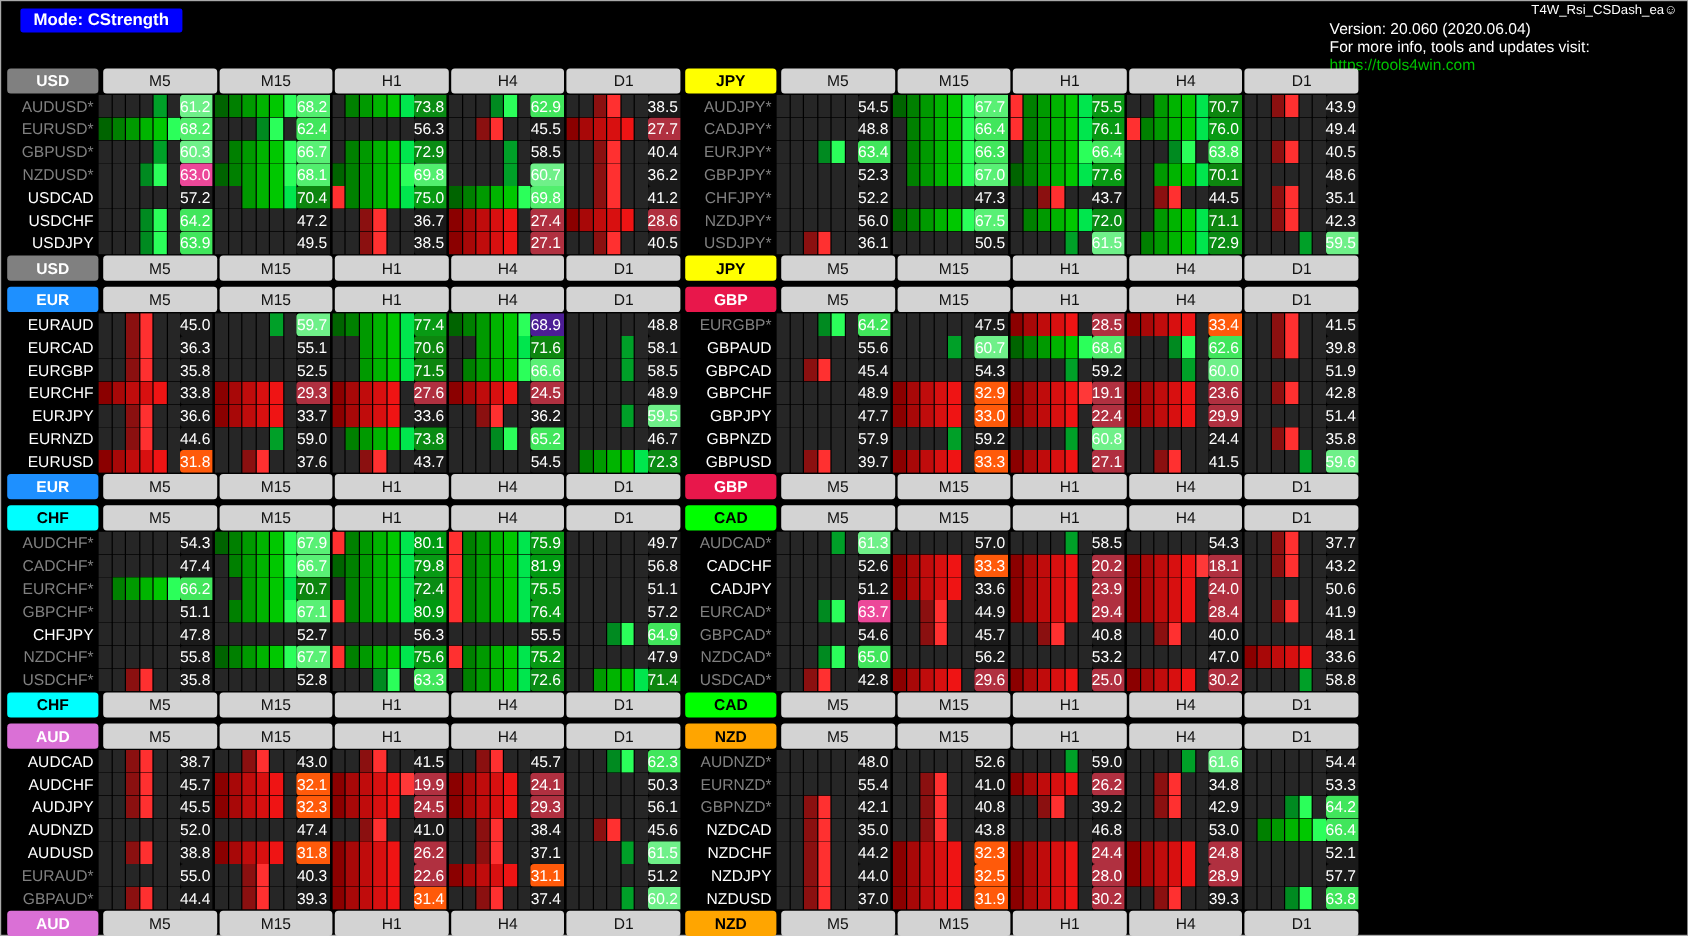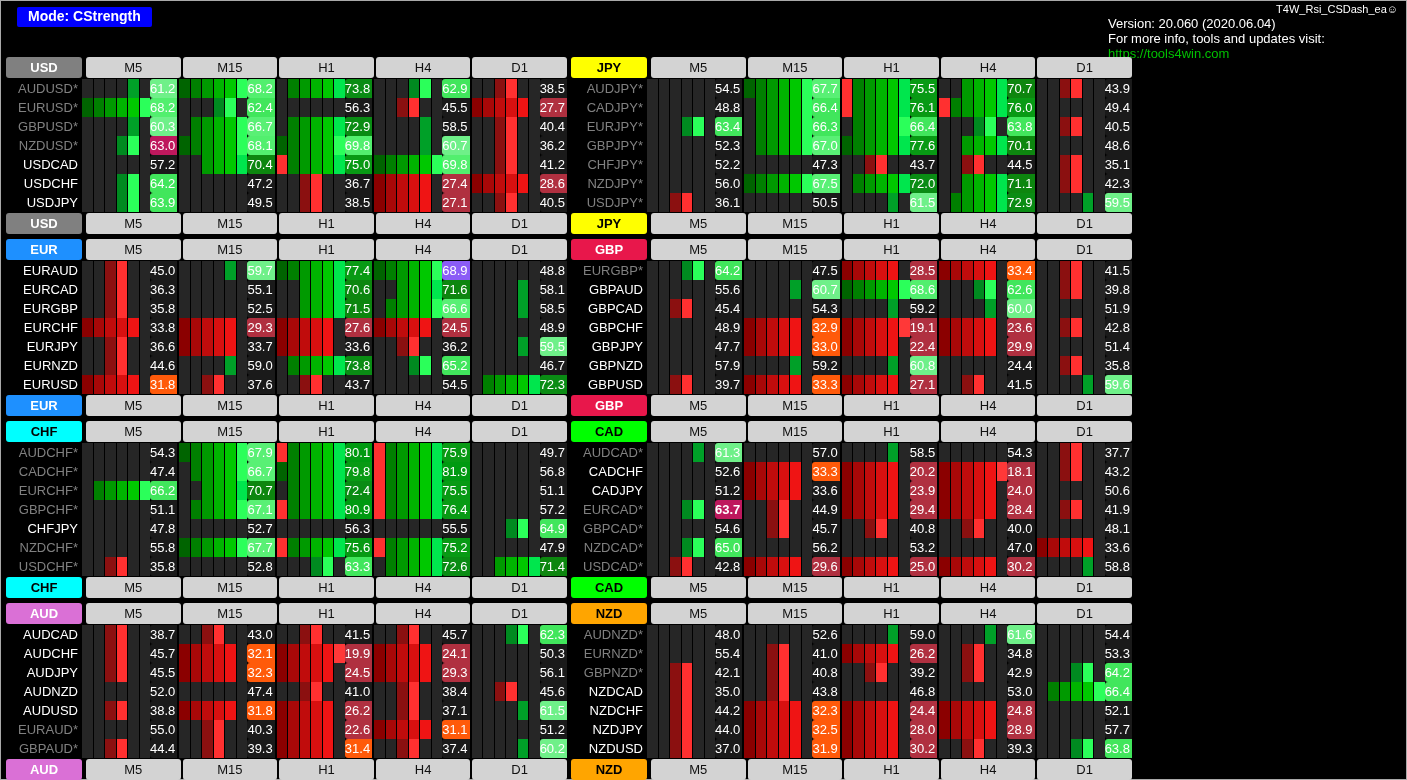--- a/index.html
+++ b/index.html
@@ -276,21 +276,21 @@
             <div class="pair star">NZDUSD*</div>
             <div class="cell">
               <div class="bars">
                 <div class="seg" style="background: rgb(38, 38, 38);"></div>
                 <div class="seg" style="background: rgb(38, 38, 38);"></div>
                 <div class="seg" style="background: rgb(38, 38, 38);"></div>
                 <div class="seg" style="background: rgb(0, 138, 32);"></div>
                 <div class="seg" style="background: rgb(43, 255, 90);"></div>
                 <div class="seg" style="background: rgb(38, 38, 38);"></div>
               </div>
-              <div class="val" style="background: #be185d;">63.0</div>
+              <div class="val" style="background: #ec4899;">63.0</div>
             </div>
             <div class="cell">
               <div class="bars">
                 <div class="seg" style="background: rgb(0, 100, 0);"></div>
                 <div class="seg" style="background: rgb(0, 128, 0);"></div>
                 <div class="seg" style="background: rgb(0, 154, 0);"></div>
                 <div class="seg" style="background: rgb(0, 180, 0);"></div>
                 <div class="seg" style="background: rgb(0, 200, 0);"></div>
                 <div class="seg" style="background: rgb(43, 255, 90);"></div>
               </div>
@@ -987,21 +987,21 @@
             </div>
             <div class="cell">
               <div class="bars">
                 <div class="seg" style="background: rgb(0, 100, 0);"></div>
                 <div class="seg" style="background: rgb(0, 128, 0);"></div>
                 <div class="seg" style="background: rgb(0, 154, 0);"></div>
                 <div class="seg" style="background: rgb(0, 180, 0);"></div>
                 <div class="seg" style="background: rgb(0, 200, 0);"></div>
                 <div class="seg" style="background: rgb(43, 255, 90);"></div>
               </div>
-              <div class="val" style="background: #8b5cf6;">68.9</div>
+              <div class="val" style="background: #4c1d95;">68.9</div>
             </div>
             <div class="cell">
               <div class="bars">
                 <div class="seg" style="background: rgb(38, 38, 38);"></div>
                 <div class="seg" style="background: rgb(38, 38, 38);"></div>
                 <div class="seg" style="background: rgb(38, 38, 38);"></div>
                 <div class="seg" style="background: rgb(38, 38, 38);"></div>
                 <div class="seg" style="background: rgb(38, 38, 38);"></div>
                 <div class="seg" style="background: rgb(38, 38, 38);"></div>
               </div>
@@ -2405,21 +2405,21 @@
             <div class="pair star">EURCAD*</div>
             <div class="cell">
               <div class="bars">
                 <div class="seg" style="background: rgb(38, 38, 38);"></div>
                 <div class="seg" style="background: rgb(38, 38, 38);"></div>
                 <div class="seg" style="background: rgb(38, 38, 38);"></div>
                 <div class="seg" style="background: rgb(0, 138, 32);"></div>
                 <div class="seg" style="background: rgb(43, 255, 90);"></div>
                 <div class="seg" style="background: rgb(38, 38, 38);"></div>
               </div>
-              <div class="val" style="background: #be185d; font-weight: bold;">63.7</div>
+              <div class="val" style="background: #ec4899;">63.7</div>
             </div>
             <div class="cell">
               <div class="bars">
                 <div class="seg" style="background: rgb(38, 38, 38);"></div>
                 <div class="seg" style="background: rgb(38, 38, 38);"></div>
                 <div class="seg" style="background: rgb(139, 16, 16);"></div>
                 <div class="seg" style="background: rgb(255, 48, 48);"></div>
                 <div class="seg" style="background: rgb(38, 38, 38);"></div>
                 <div class="seg" style="background: rgb(38, 38, 38);"></div>
               </div>

